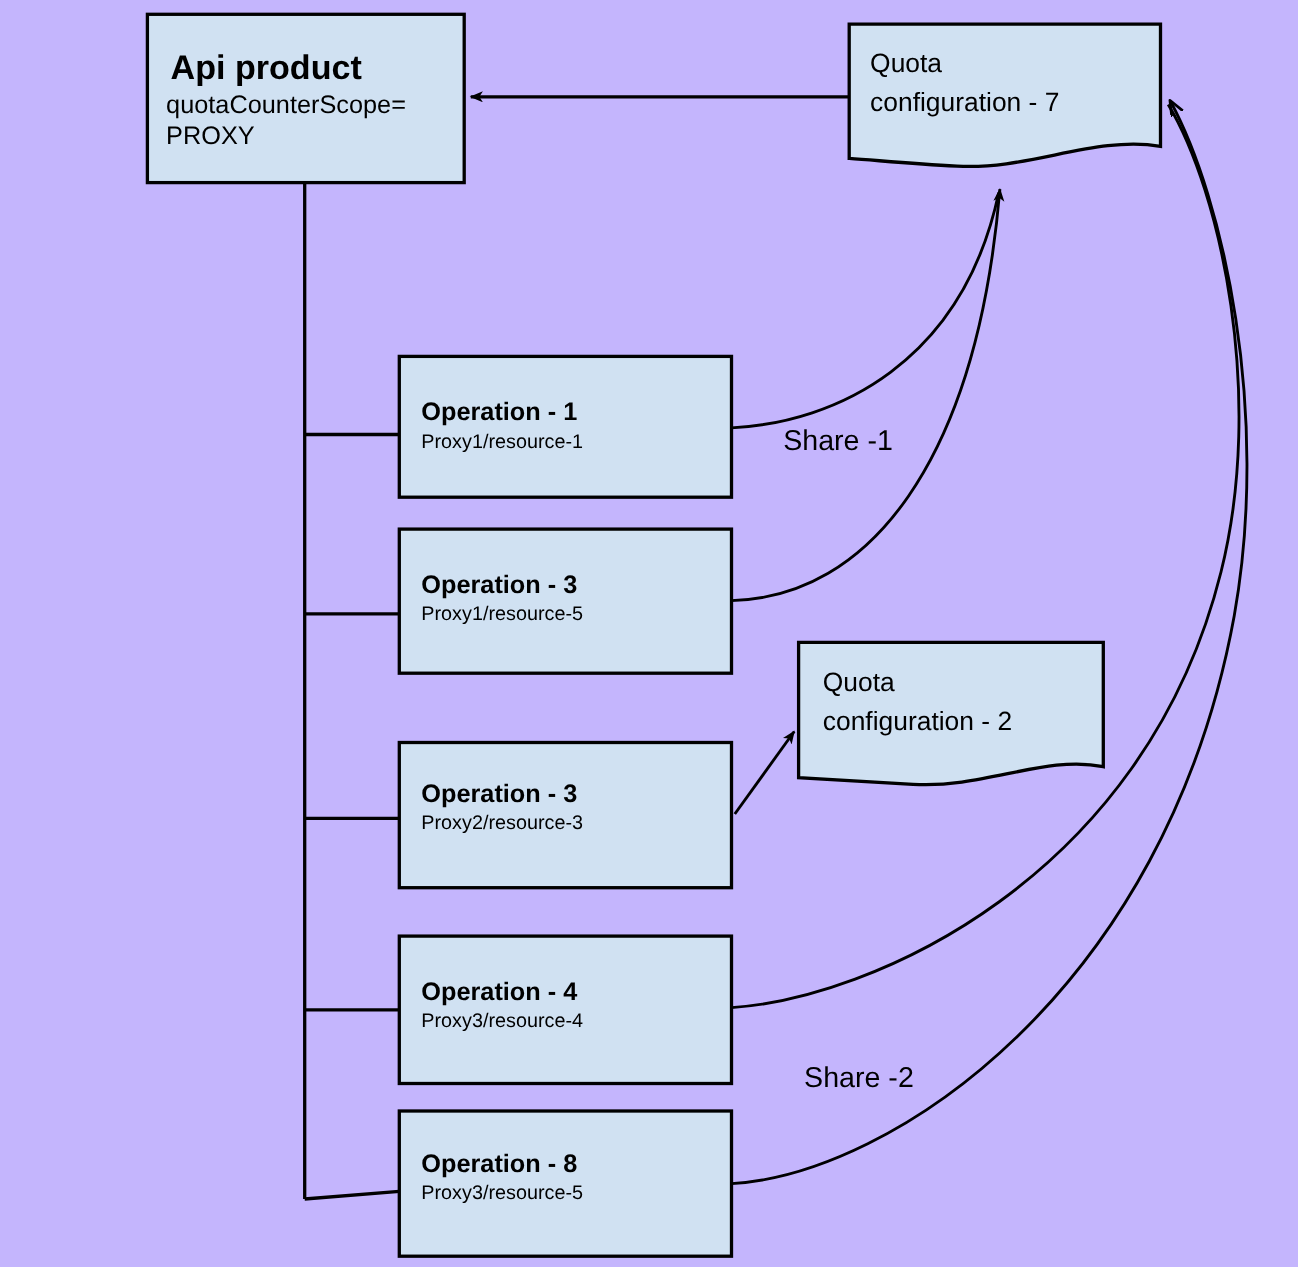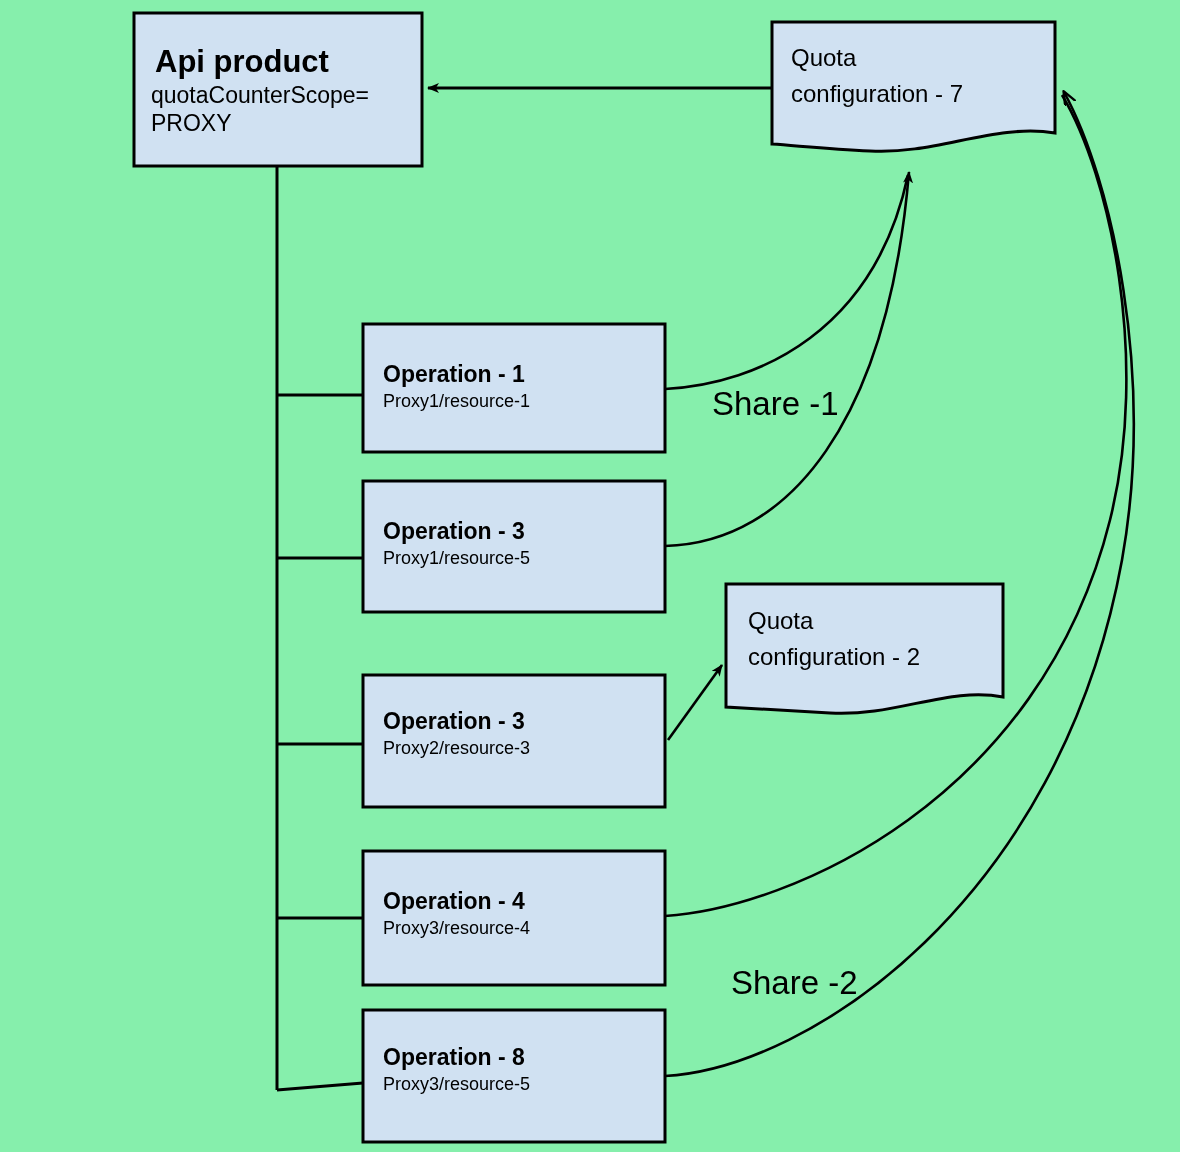--- a/index.html
+++ b/index.html
@@ -4,21 +4,21 @@
 <style>
   html, body {
     margin: 0;
     padding: 0;
     background: #ffffff;
   }
   #canvas {
     position: relative;
     width: 1180px;
     height: 1152px;
-    background: #86efac;
+    background: #c4b5fd;
     font-family: "Liberation Sans", sans-serif;
   }
   svg.diagram {
     position: absolute;
     top: 0;
     left: 0;
     width: 1180px;
     height: 1152px;
     overflow: visible;
   }
@@ -31,21 +31,21 @@
     position: absolute;
     color: #000000;
     white-space: pre;
     line-height: 1.18;
   }
   .t-title-lg { font-size: 31px; font-weight: bold; }
   .t-sub-lg   { font-size: 23px; font-weight: normal; }
   .t-op-title { font-size: 23px; font-weight: bold; }
   .t-op-sub   { font-size: 18px; font-weight: normal; }
   .t-quota    { font-size: 24px; font-weight: normal; }
-  .t-share    { font-size: 33px; font-weight: normal; text-align: center; }
+  .t-share    { font-size: 26px; font-weight: normal; text-align: center; }
 </style>
 </head>
 <body>
 
 <div id="canvas">
 
   <svg class="diagram" viewBox="0 0 1180 1152">
     <defs>
       <marker id="arrowFilled" markerWidth="13" markerHeight="13" refX="11" refY="5" orient="auto" markerUnits="userSpaceOnUse">
         <path d="M0,0 L12,5 L0,10 L3.2,5 Z" fill="#000000"></path>

